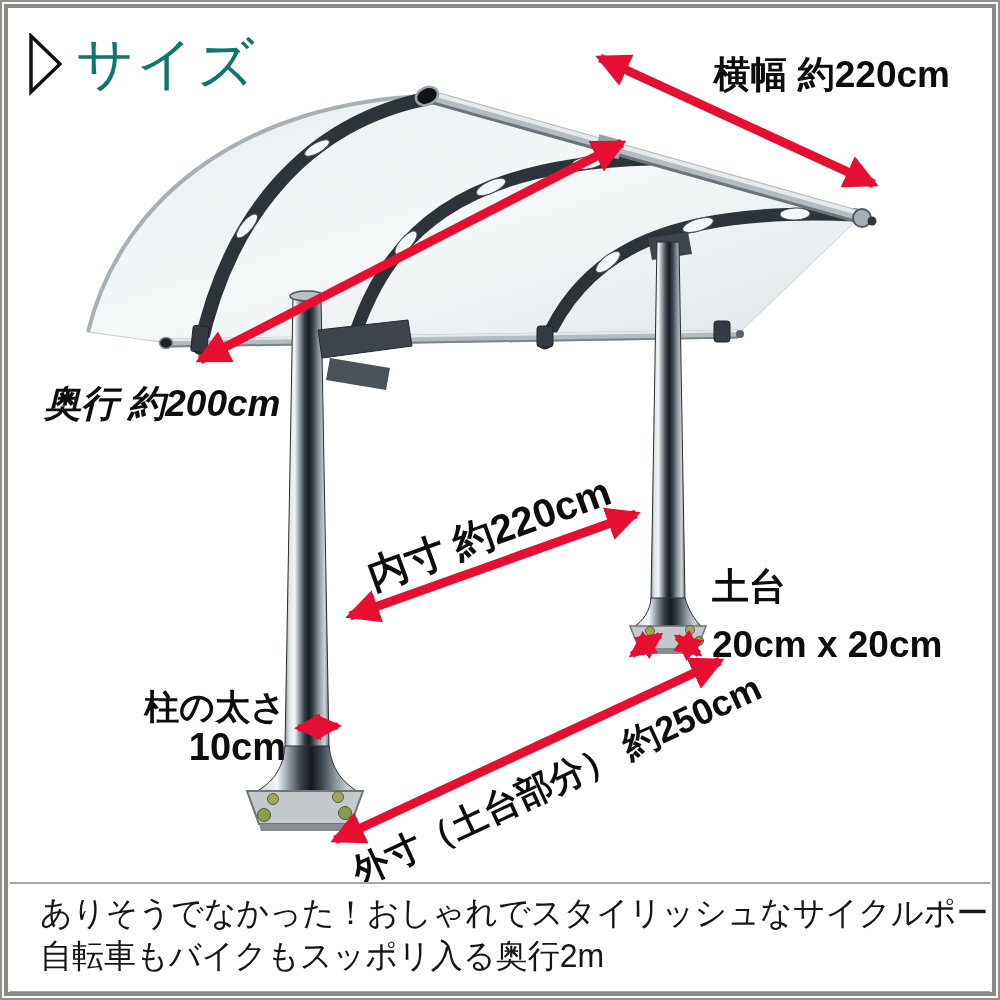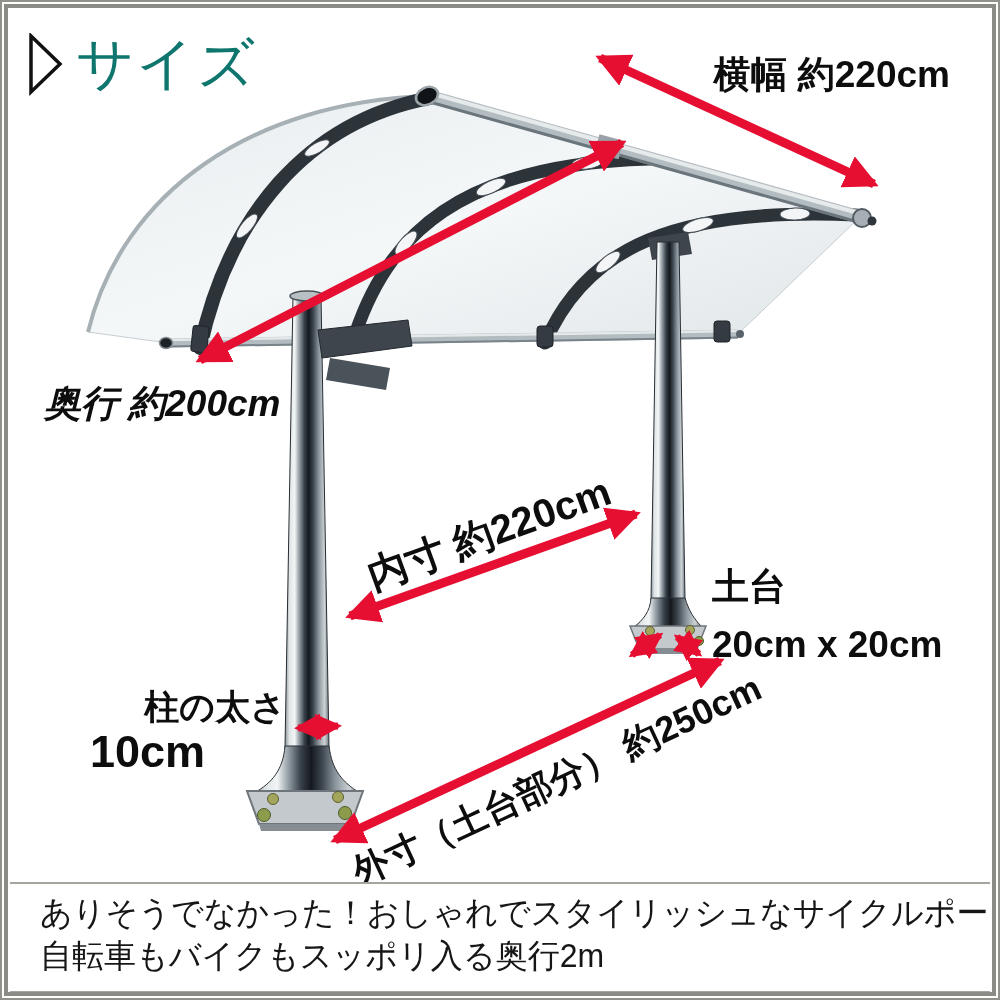--- a/index.html
+++ b/index.html
@@ -12,21 +12,21 @@
   .heading{position:absolute;left:28px;top:26px;display:flex;align-items:center;z-index:10;}
   .heading .ttl{font-size:57px;font-weight:400;color:#0f766e;margin-left:12px;letter-spacing:2px;}
   .dim-label{position:absolute;font-weight:700;color:#0d0d0d;white-space:nowrap;z-index:12;}
   .lab-width{top:50px;right:50px;font-size:37px;}
   .lab-depth{top:379px;left:44px;font-size:37px;font-style:italic;}
   .lab-inner{top:506px;left:322px;width:334px;text-align:center;font-size:40px;
              transform:rotate(-20deg);transform-origin:center;}
   .lab-dodai1{top:522px;left:712px;font-size:37px;margin-top:40px;}
   .lab-dodai2{top:624px;left:712px;font-size:37px;}
   .lab-pole1{top:684px;left:90px;width:196px;text-align:right;font-size:35px;}
-  .lab-pole2{top:726px;left:90px;width:196px;font-size:45px;}
+  .lab-pole2{top:726px;left:90px;width:196px;text-align:right;font-size:38px;}
   .lab-outer{top:756px;left:312px;width:490px;text-align:center;font-size:36px;
              transform:rotate(-25deg);transform-origin:center;}
   .caption-box{position:absolute;left:10px;right:10px;top:882px;height:100px;
                border-top:2px solid #a6a49d;border-bottom:2px solid #a6a49d;
                background:#fff;z-index:20;padding-top:7px;}
   .caption-line{font-size:33px;line-height:43px;color:#161616;margin-left:30px;
                 transform:scaleX(.97);transform-origin:left center;white-space:nowrap;}
 </style>
 </head>
 <body>

